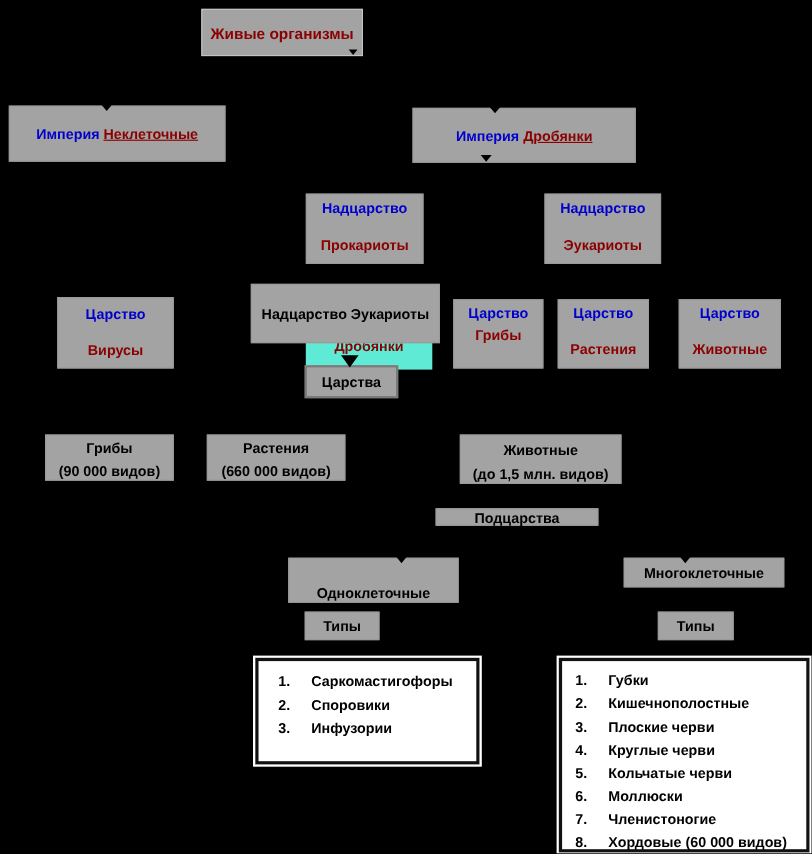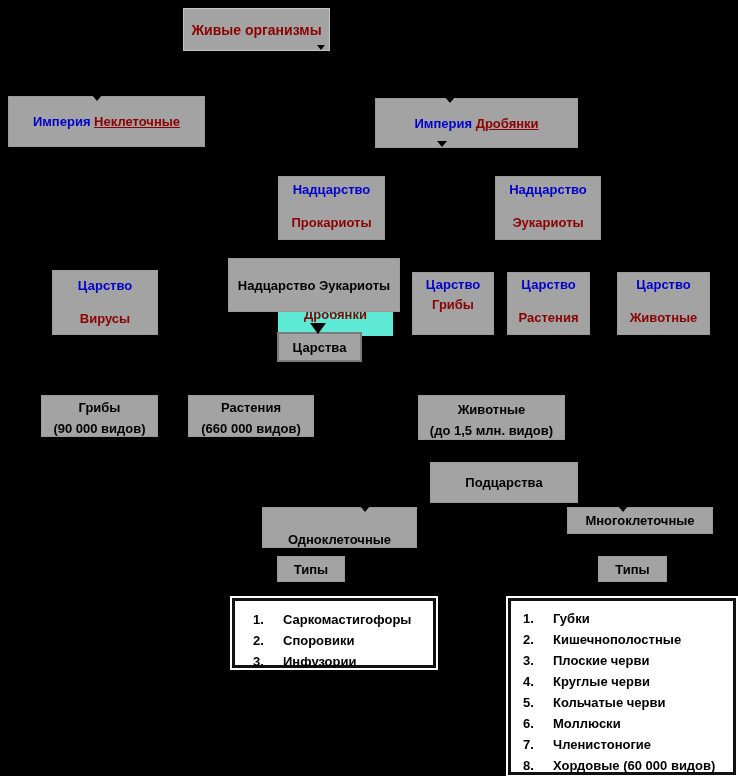--- a/index.html
+++ b/index.html
@@ -114,21 +114,21 @@
   <div class="box" style="left:188px;top:395px;width:126px;height:42px;padding-top:5px;">
     <span class="line" style="margin-bottom:7px;">Растения</span>
     <span class="line">(660 000 видов)</span>
   </div>
 
   <div class="box" style="left:418px;top:395px;width:147px;height:45px;padding-top:7px;">
     <span class="line" style="margin-bottom:7px;">Животные</span>
     <span class="line">(до 1,5 млн. видов)</span>
   </div>
 
-  <div class="box vcenter" style="left:430px;top:462px;width:148px;height:41px;text-align:center;">
+  <div class="box vcenter" style="left:396px;top:462px;width:148px;height:16px;text-align:center;">
     <span>Подцарства</span>
   </div>
 
   <div class="box vcenter" style="left:262px;top:507px;width:155px;height:41px;align-items:flex-end;">
     <span>Одноклеточные</span>
   </div>
   <div class="notch" style="left:360px;top:506px;"></div>
 
   <div class="box vcenter" style="left:567px;top:507px;width:146px;height:27px;">
     <span>Многоклеточные</span>
@@ -136,21 +136,21 @@
   <div class="notch" style="left:618px;top:506px;"></div>
 
   <div class="box vcenter" style="left:277px;top:556px;width:68px;height:26px;">
     <span>Типы</span>
   </div>
 
   <div class="box vcenter" style="left:598px;top:556px;width:69px;height:26px;">
     <span>Типы</span>
   </div>
 
-  <div class="listbox" style="left:232px;top:598px;width:204px;height:70px;padding:8px 0 0 18px;">
+  <div class="listbox" style="left:232px;top:598px;width:204px;height:97px;padding:8px 0 0 18px;">
     <ol class="types">
         <li>Саркомастигофоры</li>
         <li>Споровики</li>
         <li>Инфузории</li>
       </ol>
   </div>
 
   <div class="listbox" style="left:508px;top:598px;width:228px;height:177px;padding:7px 0 0 12px;">
     <ol class="types">
         <li>Губки</li>

